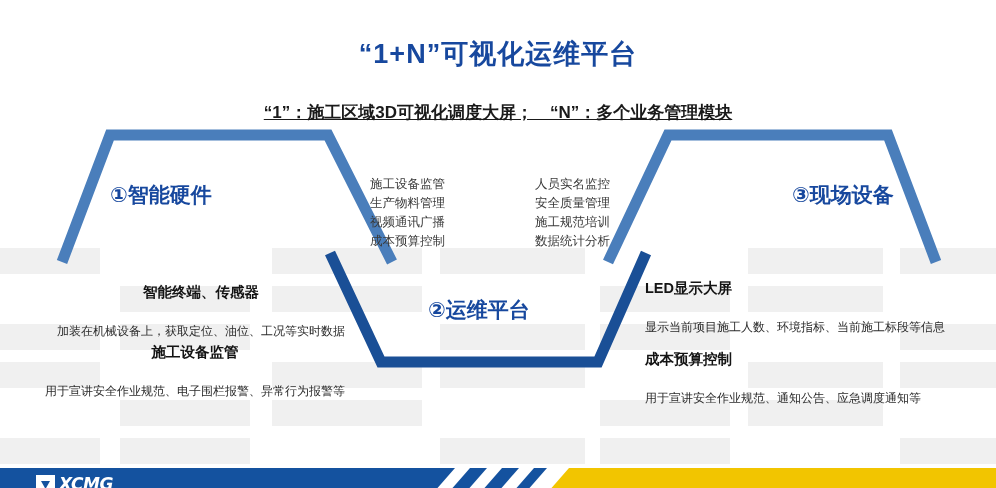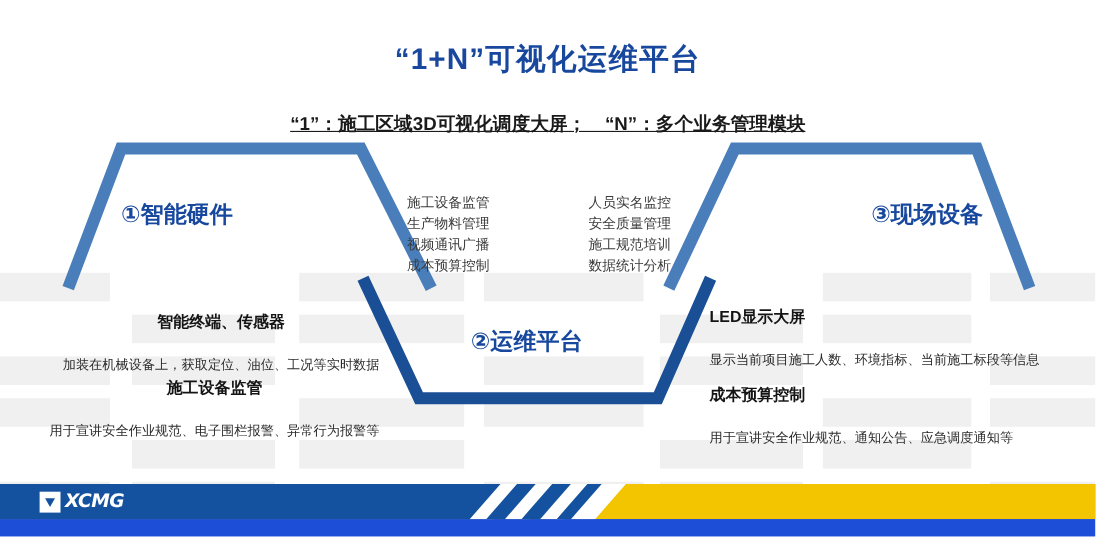--- a/index.html
+++ b/index.html
@@ -123,23 +123,23 @@
   
   #blk-r1 { left: 645px; top: 279px; width: 300px; }
   #blk-r2 { left: 645px; top: 350px; width: 300px; }
 
   
   #footer {
     position: absolute;
     left: 0;
     bottom: 0;
     width: 996px;
-    height: 48px;
+    height: 20px;
     z-index: 3;
-    background: #1d4ed8;
+    background: #a16207;
   }
   #footer-svg { display: block; width: 996px; height: 32px; }
   #logo {
     position: absolute;
     left: 36px;
     top: 5px;
     height: 22px;
     display: flex;
     align-items: center;
     gap: 4px;

